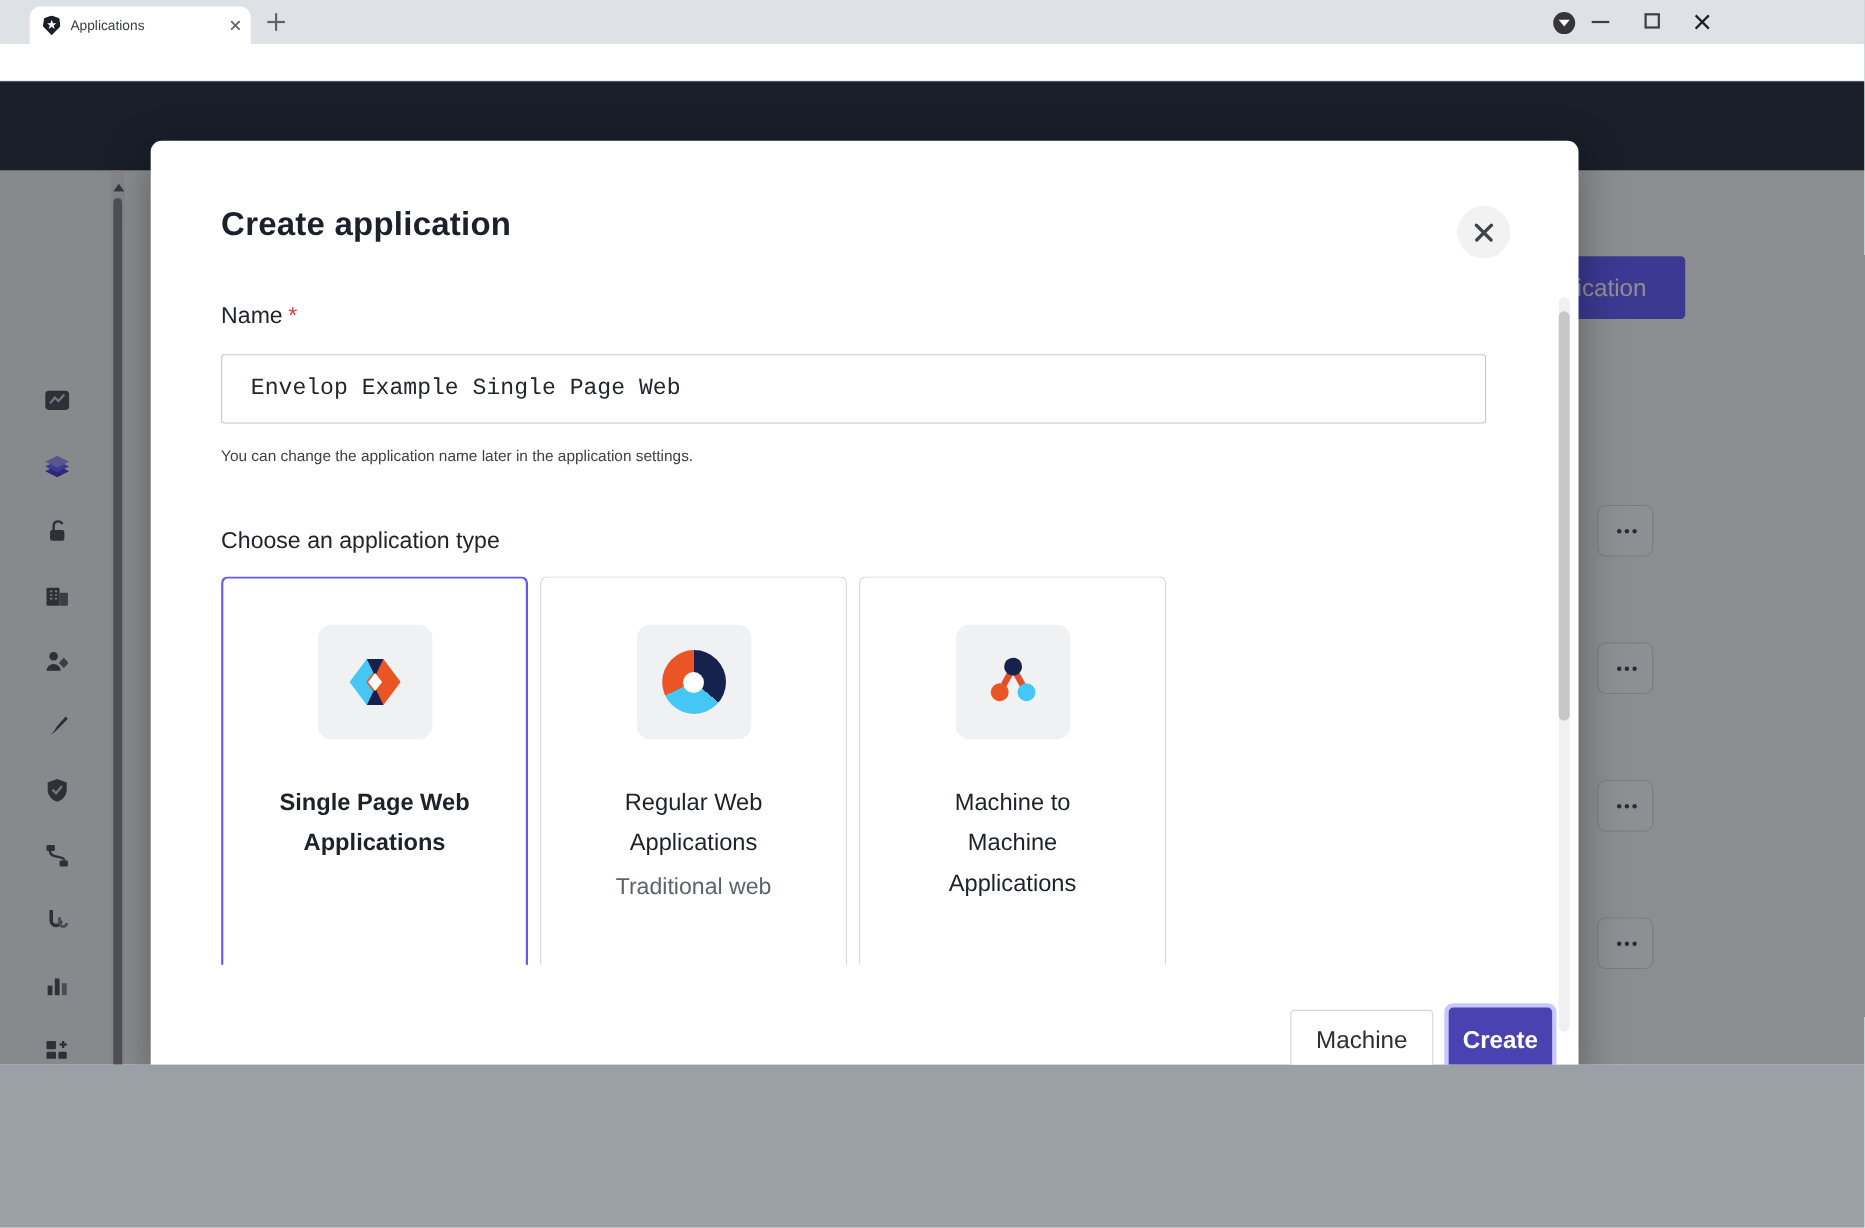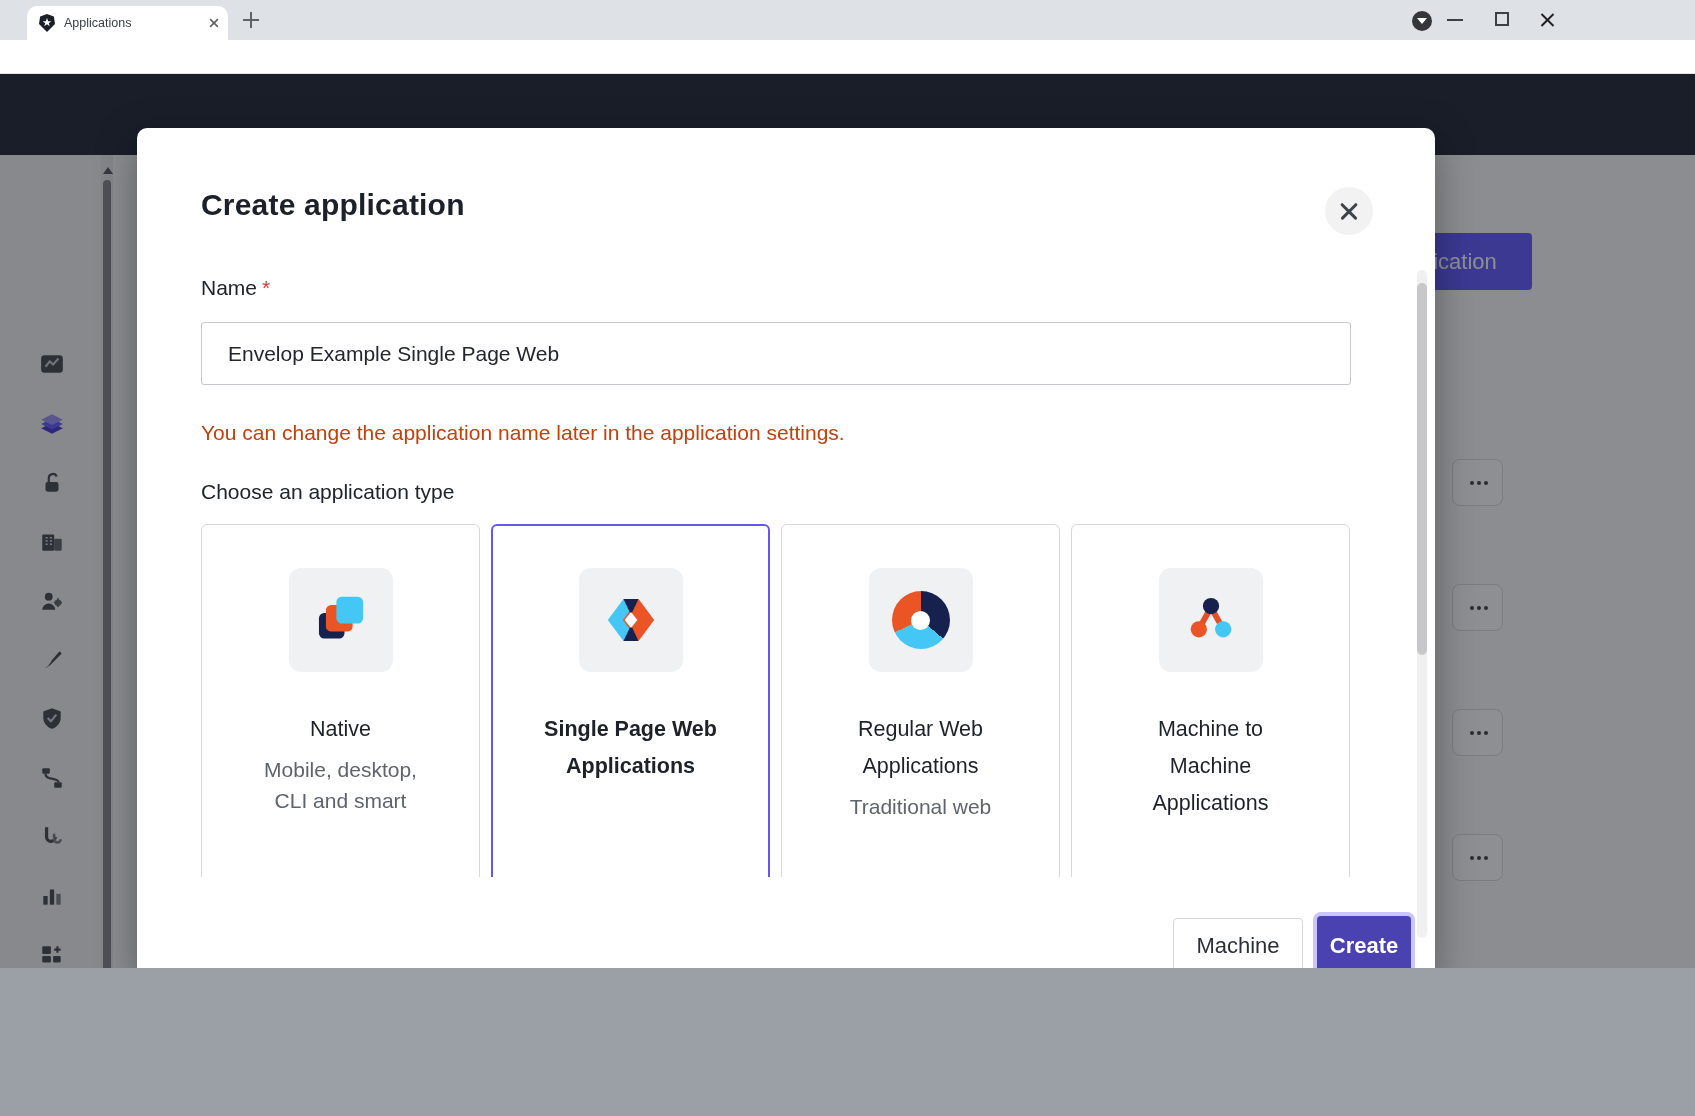--- a/index.html
+++ b/index.html
@@ -99,22 +99,22 @@
   
   #modal { left:137px; top:128px; width:1298px; height:849px; background:#fff; border-radius:10px;
            box-shadow:0 12px 40px rgba(0,0,0,0.35); }
   #modal-close { left:1188px; top:59px; width:48px; height:48px; border-radius:50%; background:#f2f2f3; }
   #modal-close::before,#modal-close::after { content:""; position:absolute; left:13px; top:22.5px; width:22px; height:2.5px; background:#3f434a; border-radius:2px; }
   #modal-close::before{ transform:rotate(45deg);} #modal-close::after{ transform:rotate(-45deg);}
   #modal-title { left:64px; top:60px; font-size:30px; font-weight:bold; color:#1b202a; letter-spacing:0.2px; }
   #name-row { left:64px; top:148px; font-size:21px; color:#20242c; }
   #name-required { color:#d13b40; margin-left:5px; }
   #name-input { left:64px; top:194px; width:1150px; height:63px; border:1px solid #c6c8cd; border-radius:3px;
-                font-size:21px; color:#23262d; padding:0 26px; font-family:Liberation Sans, sans-serif; background:#fff; }
-  #name-helper { left:64px; top:293px; font-size:21px; color:#c2410c; }
+                font-size:21px; color:#23262d; padding:0 26px; font-family:Liberation Mono, monospace; background:#fff; }
+  #name-helper { left:64px; top:278px; font-size:14px; color:#404040; }
   #choose-label { left:64px; top:352px; font-size:21px; color:#20242c; }
 
   #cards-viewport { left:64px; top:396px; width:1152px; height:353px; overflow:hidden; }
   #cards-row { display:flex; gap:11px; }
   .type-card { width:279px; height:420px; border:1px solid #d7d8dc; border-radius:6px; background:#fff; flex:0 0 auto; }
   .type-card.selected { border:2px solid #6358f5;font-weight:bold; }
   .tile { width:104px; height:104px; margin:43px auto 0; background:#f0f1f3; border-radius:12px;
           display:flex; align-items:center; justify-content:center; }
   .type-card.selected .tile { margin-top:42px; }
   .card-title { margin-top:39px; font-size:21.5px; color:#1d2129; line-height:37px; text-align:center; white-space:pre-line; }
@@ -306,32 +306,20 @@
       <span>Name</span><span id="name-required">*</span>
     </div>
     <input class="abs" id="name-input" type="text" value="Envelop Example Single Page Web" style="">
     <div class="abs" id="name-helper">You can change the application name later in the application settings.</div>
 
     <div class="abs" id="choose-label">Choose an application type</div>
 
     <div class="abs" id="cards-viewport">
       <div id="cards-row">
 
-        <div class="type-card">
-          <div class="tile">
-            <svg width="58" height="58" viewBox="0 0 100 100">
-              <rect x="12" y="38" width="44" height="44" rx="9" fill="#16214d"></rect>
-              <rect x="24" y="24" width="46" height="46" rx="9" fill="#eb5424"></rect>
-              <rect x="42" y="10" width="46" height="46" rx="9" fill="#44c7f4"></rect>
-            </svg>
-          </div>
-          <div class="card-title">Native</div>
-          <div class="card-desc">Mobile, desktop,
-CLI and smart</div>
-        </div>
 
         <div class="type-card selected">
           <div class="tile">
             <svg width="58" height="58" viewBox="0 0 100 100">
               <polygon points="10,50 37,14 64,50 37,86" fill="#44c7f4"></polygon>
               <polygon points="36,50 63,14 90,50 63,86" fill="#eb5424"></polygon>
               <polygon points="37,14 63,14 50,41" fill="#16214d"></polygon>
               <polygon points="37,86 63,86 50,59" fill="#16214d"></polygon>
               <polygon points="50,36 61,50 50,64 39,50" fill="#ffffff"></polygon>
             </svg>

